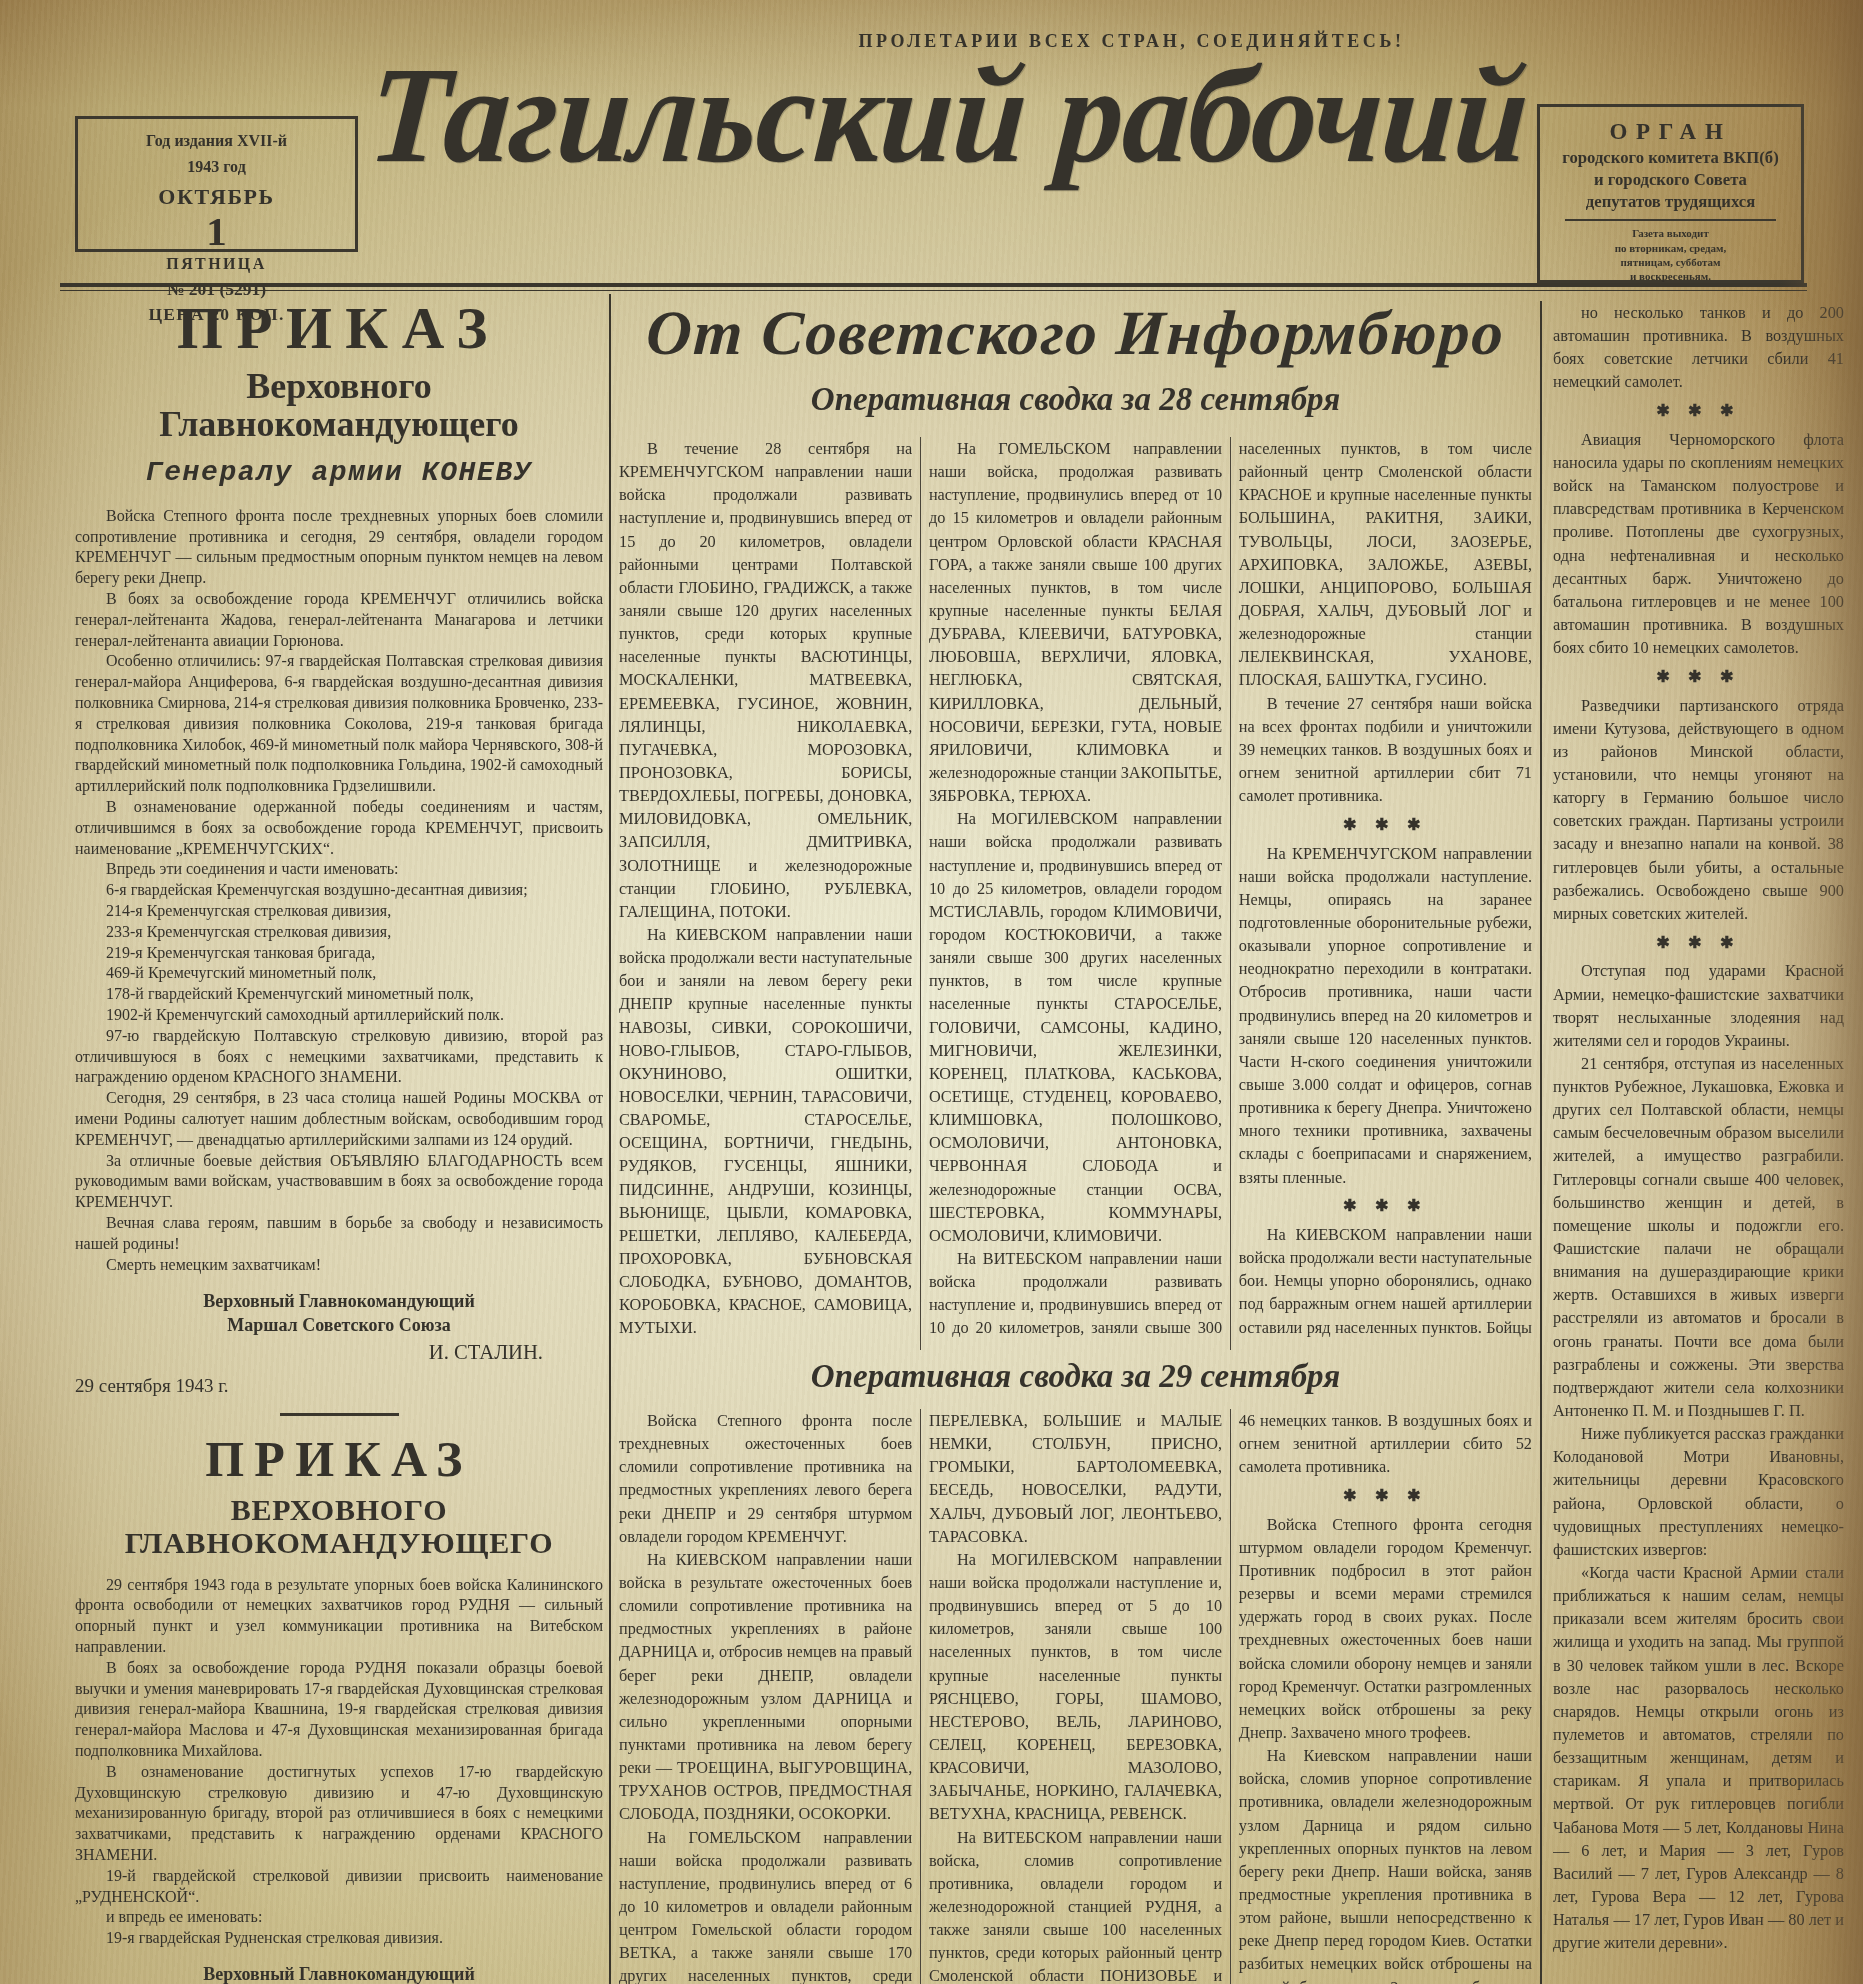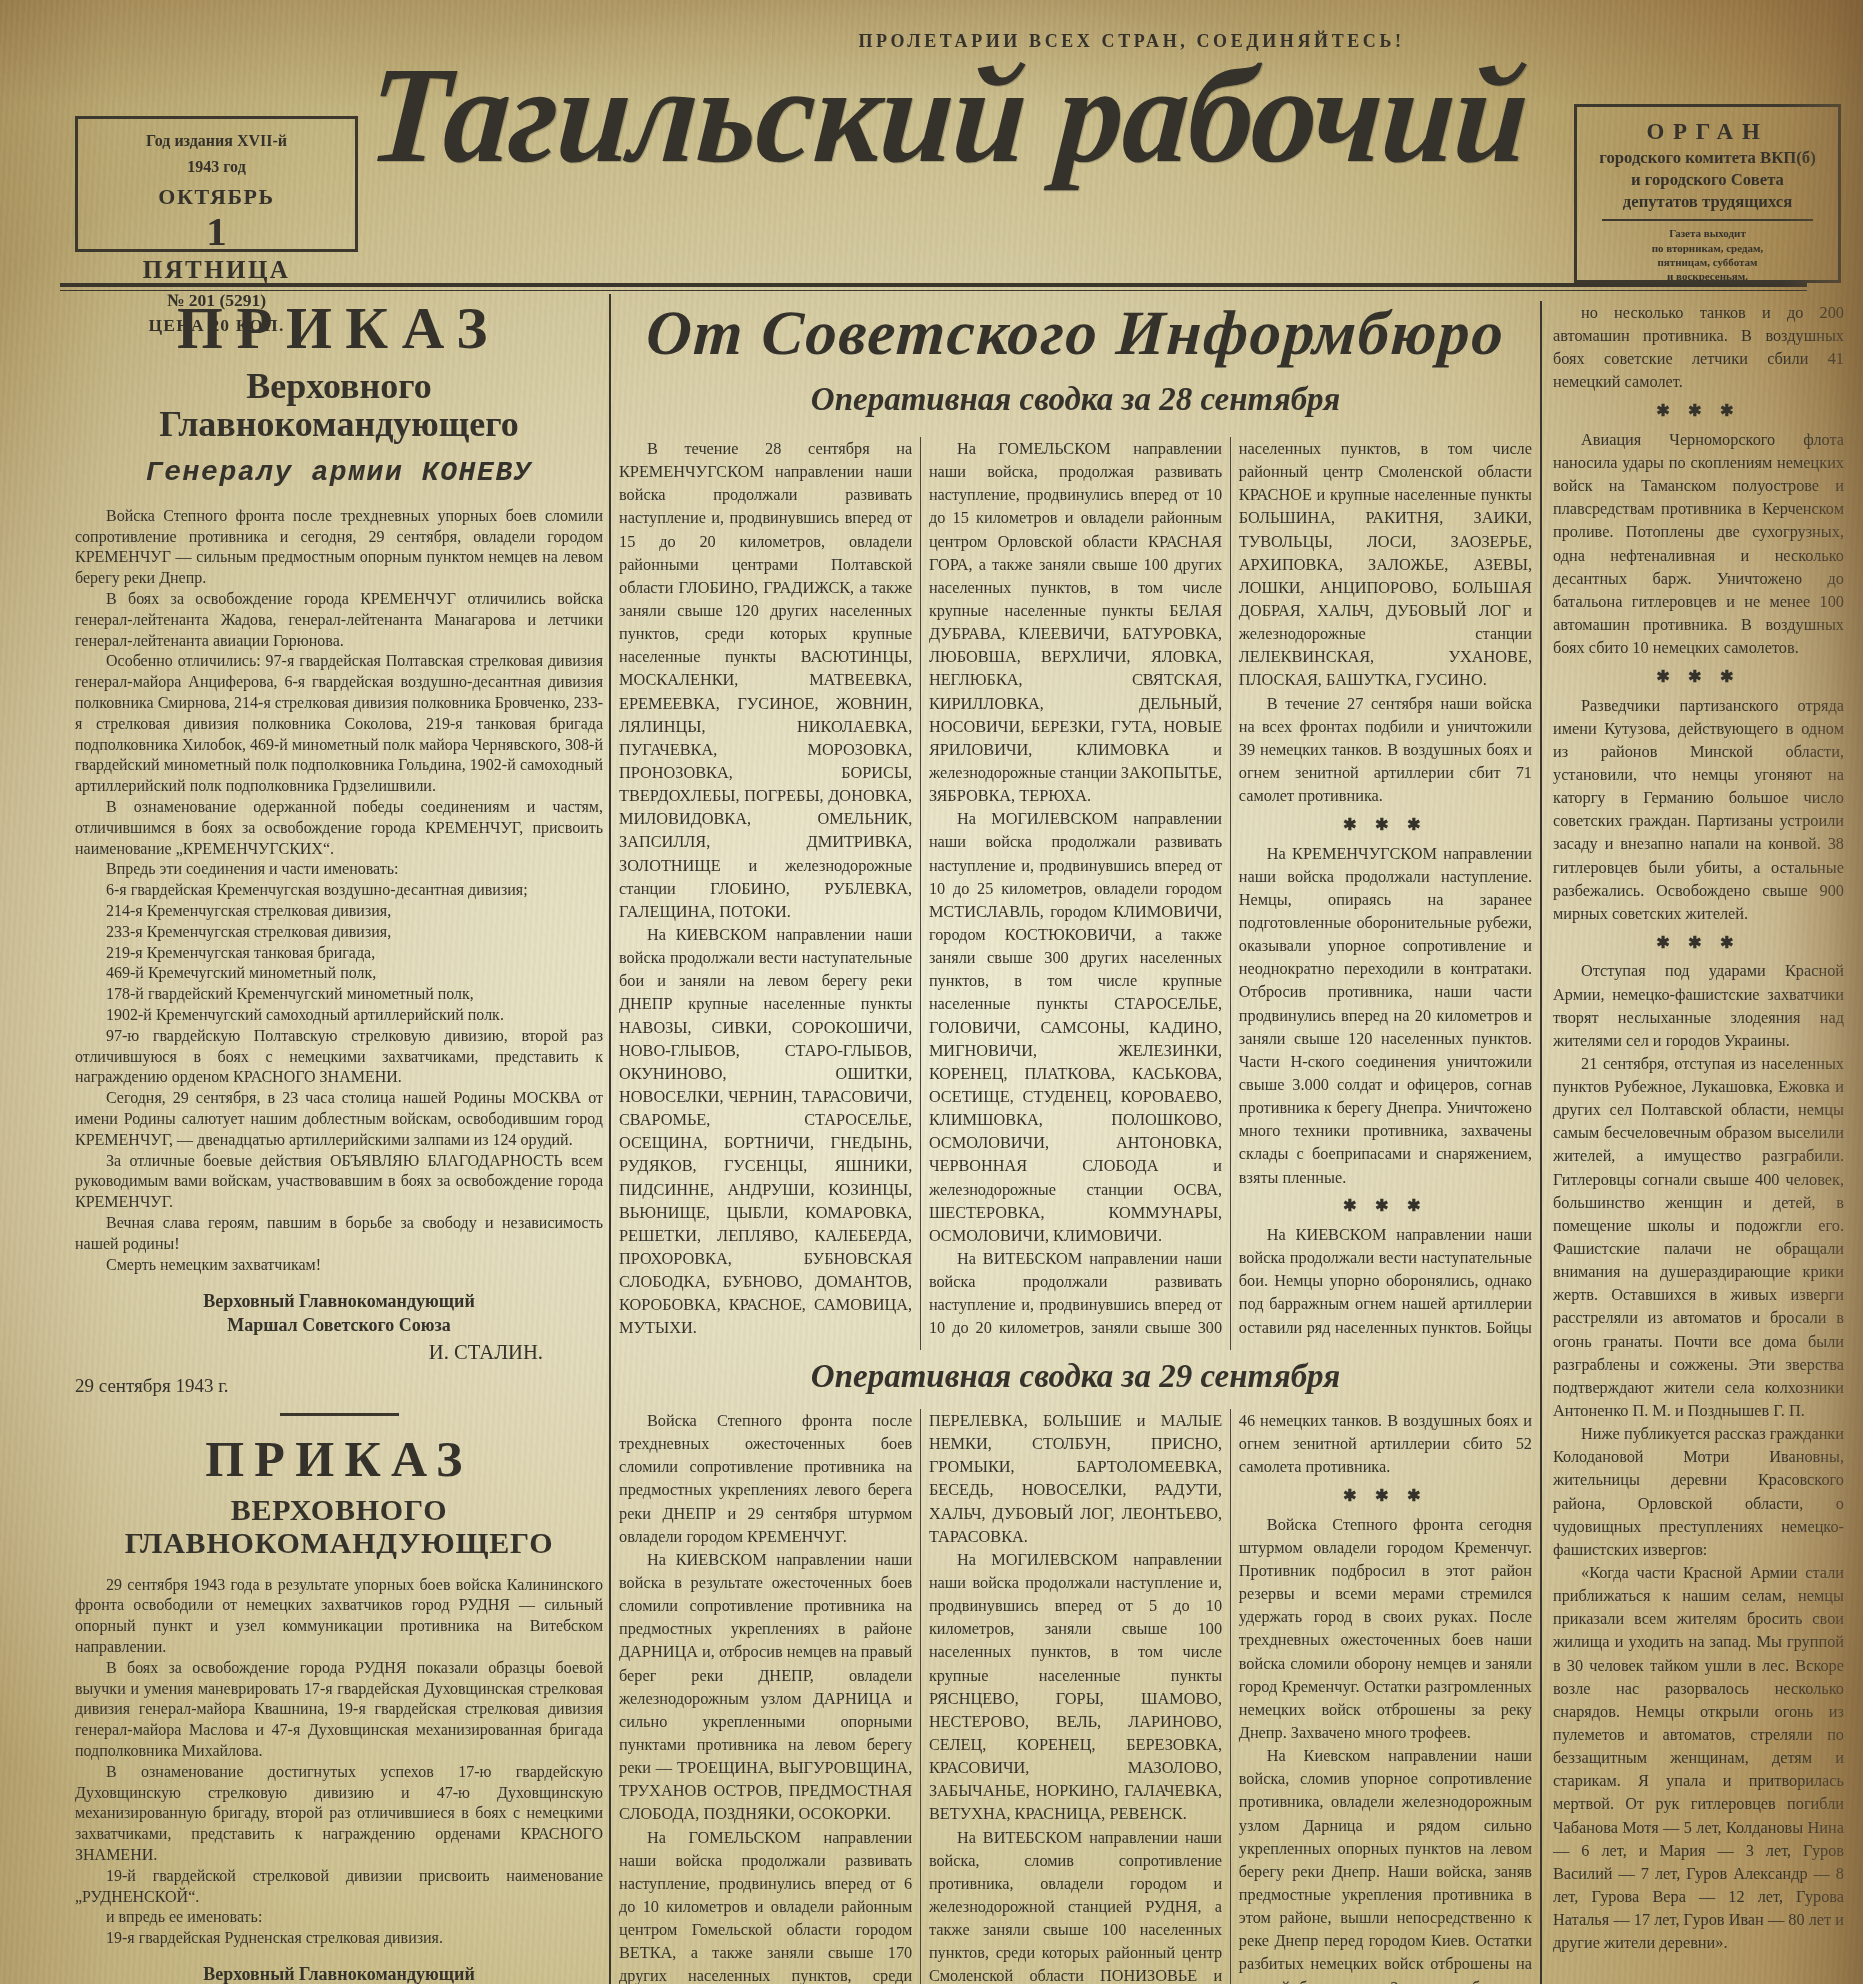--- a/index.html
+++ b/index.html
@@ -15,31 +15,31 @@
   .page::after{content:"";position:absolute;top:0;right:0;width:83px;height:100%;pointer-events:none;
     background:linear-gradient(270deg,rgba(122,94,58,.55),rgba(140,112,72,.25) 45%,rgba(150,122,80,0));}
   p{margin:0 0 4px 0;}
   
   .issue-box{position:absolute;left:75px;top:116px;width:283px;height:136px;border:3.6px solid #3c382e;
     text-align:center;padding-top:14.3px;box-sizing:border-box;line-height:1.25;}
   .ib-l1{font-size:16px;font-weight:bold;}
   .ib-l2{font-size:16px;font-weight:bold;margin-top:5.6px;}
   .ib-month{font-size:22px;font-weight:bold;letter-spacing:1.6px;margin-top:6.4px;}
   .ib-day{font-size:41px;font-weight:bold;line-height:.9;margin-top:2.4px;}
-  .ib-week{font-size:25px;font-weight:bold;letter-spacing:2.4px;margin-top:4px;}
+  .ib-week{font-size:16px;font-weight:bold;letter-spacing:2.4px;margin-top:4px;}
   .ib-num{font-size:17.5px;font-weight:bold;margin-top:4.8px;}
   .ib-price{font-size:17.5px;font-weight:bold;letter-spacing:1.2px;margin-top:3.2px;}
   .issue-box .inner{transform:translateY(-2.4px);}
   .slogan{position:absolute;left:774px;top:31px;width:715px;text-align:center;
     font-size:18px;font-weight:bold;letter-spacing:3.6px;}
   .np-title{position:absolute;left:349px;top:38px;width:1199px;text-align:center;
     font-size:132px;font-weight:bold;font-style:italic;letter-spacing:-0.8px;white-space:nowrap;
     transform:skewX(-4deg) scaleY(1.04);text-shadow:1.2px 1.2px 0 rgba(60,55,40,.25);}
   .organ-box{position:absolute;left:1537px;top:104px;width:267px;height:179px;border:3.6px solid #3c382e;
-    text-align:center;padding:10.3px 8px 0 8px;box-sizing:border-box;line-height:1.3;margin-left:37px;}
+    text-align:center;padding:10.3px 8px 0 8px;box-sizing:border-box;line-height:1.3;}
   .ob-organ{font-size:23px;font-weight:bold;letter-spacing:8.7px;}
   .ob-line{font-size:16.7px;font-weight:bold;}
   .ob-sep{width:86%;height:2px;background:#3c382e;margin:6.4px auto 5.6px auto;}
   .ob-small{font-size:11px;font-weight:bold;line-height:1.3;}
   .mast-rule{position:absolute;left:60px;top:283px;width:1747px;height:0;border-top:4px solid #3a362c;border-bottom:1.6px solid #3a362c;padding-top:3.2px;box-sizing:content-box;}
   
   .vrule-main{position:absolute;left:609px;top:294px;width:2px;height:2366px;background:#3a362c;}
   
   .left-col{position:absolute;left:75px;top:299px;width:528px;}
   .h-prikaz{font-size:59px;font-weight:bold;letter-spacing:13.5px;text-align:center;line-height:1;margin:0 0 10.3px 0;}

